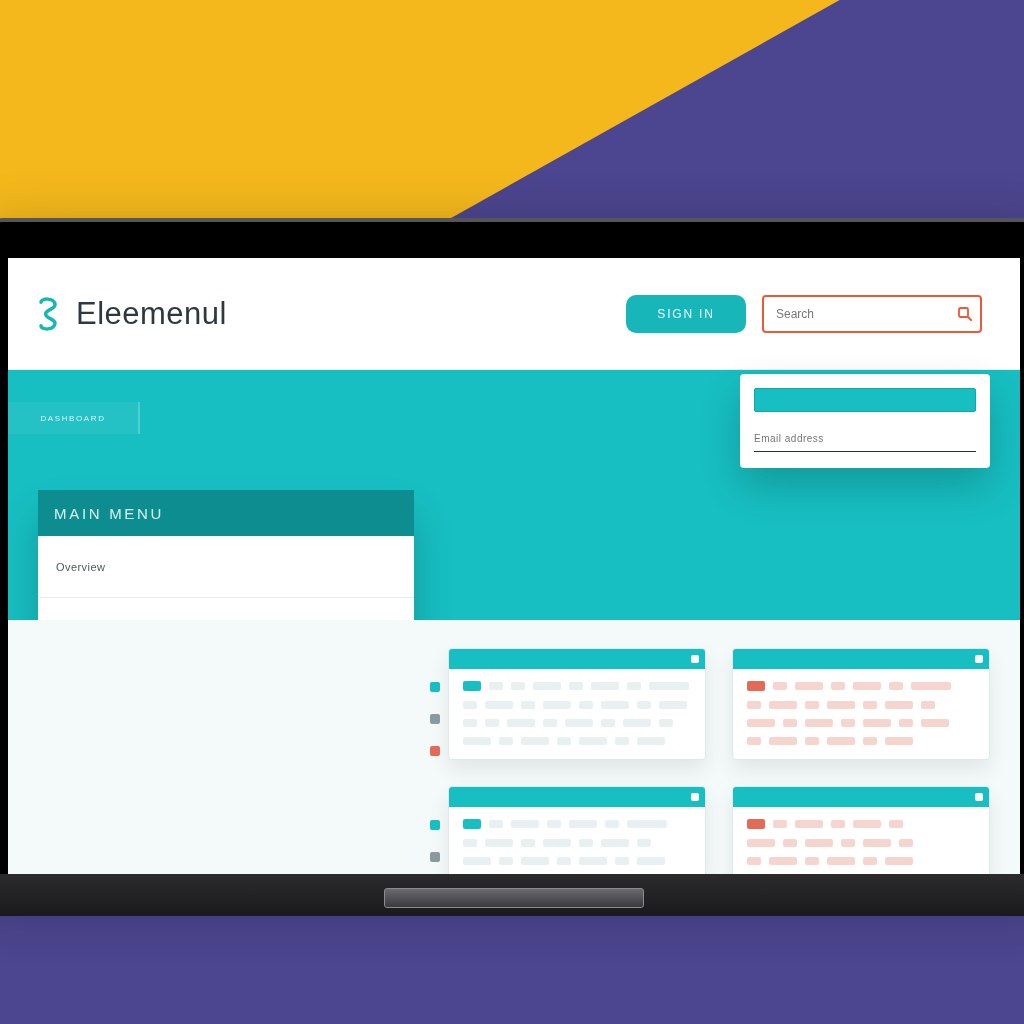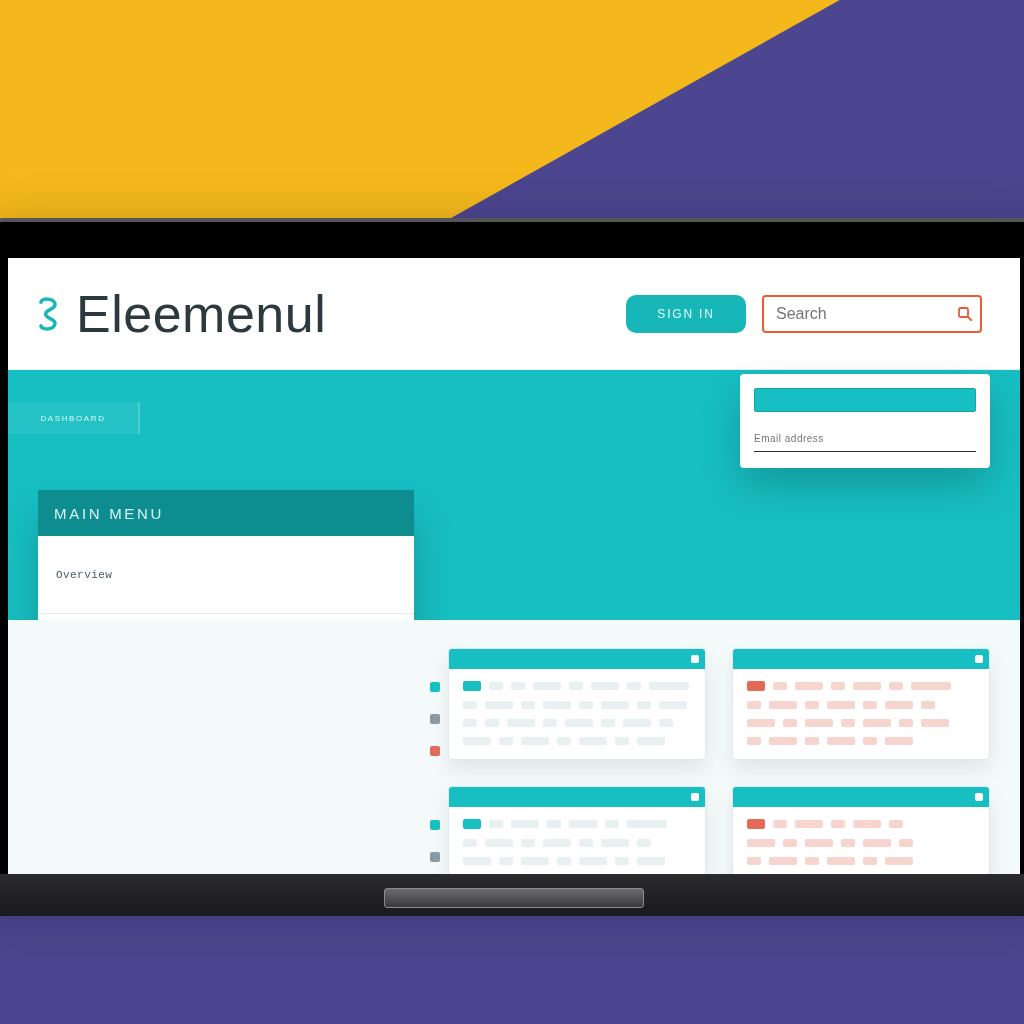--- a/index.html
+++ b/index.html
@@ -65,34 +65,34 @@
     }
     .brand {
       display: flex; align-items: center; gap: 14px;
     }
     .brand-glyph {
       width: 28px; height: 38px; position: relative;
       color: #15b7b9;
     }
     .brand-glyph svg { width: 100%; height: 100%; display:block; }
     .brand-name {
-      font-size: 52px; letter-spacing: .5px; color: #2c3a3f; font-weight: 400;
+      font-size: 31px; letter-spacing: .5px; color: #2c3a3f; font-weight: 400;
     }
     .topbar-right { display: flex; align-items: center; gap: 16px; padding-left: 40px; }
     .pill-btn {
       background: #17b7b9; color: #e9fbfb;
       border: none; border-radius: 10px;
       height: 38px; min-width: 120px; padding: 0 18px;
       font-size: 12px; letter-spacing: .15em; text-transform: uppercase;
       cursor: pointer; filter: blur(.5px);
     }
     .search-field {
       height: 38px; width: 220px;
       border: 2px solid #e95a3a; border-radius: 4px;
-      padding: 0 34px 0 12px; font-size: 16px;
+      padding: 0 34px 0 12px; font-size: 12px;
       color: #701a75; background: #fff;
       position: relative;
     }
     .search-wrap { position: relative; }
     .search-icon {
       position: absolute; right: 8px; top: 50%; transform: translateY(-50%);
       width: 18px; height: 18px; color: #e95a3a;
     }
 
     .hero {
@@ -139,23 +139,22 @@
     }
     .side-head {
       background:#0d8d90; color:#d9f4f4;
       height:46px; display:flex; align-items:center; padding:0 16px;
       font-size:15px; letter-spacing:.18em; text-transform:uppercase;
       filter: blur(.4px);
     }
     .side-list { list-style:none; }
     .side-list li {
       display:flex; align-items:center; gap:12px;
-      height:78px; padding:0 18px; border-bottom:1px solid #e4ebed;
+      height:62px; padding:0 18px; border-bottom:1px solid #e4ebed;
       cursor:pointer;
-      font-family:Liberation Mono, monospace;
     }
     .side-list li:last-child { border-bottom:none; }
     .side-list .tag {
       background:#17bfc2; color:#fff; font-size:8px; letter-spacing:.12em;
       padding:3px 8px; border-radius:3px; text-transform:uppercase; filter: blur(.4px);
     }
     .side-list .lbl { font-size:11px; color:#4a5a60; letter-spacing:.04em; filter: blur(.5px); }
 
     
     .surface {

